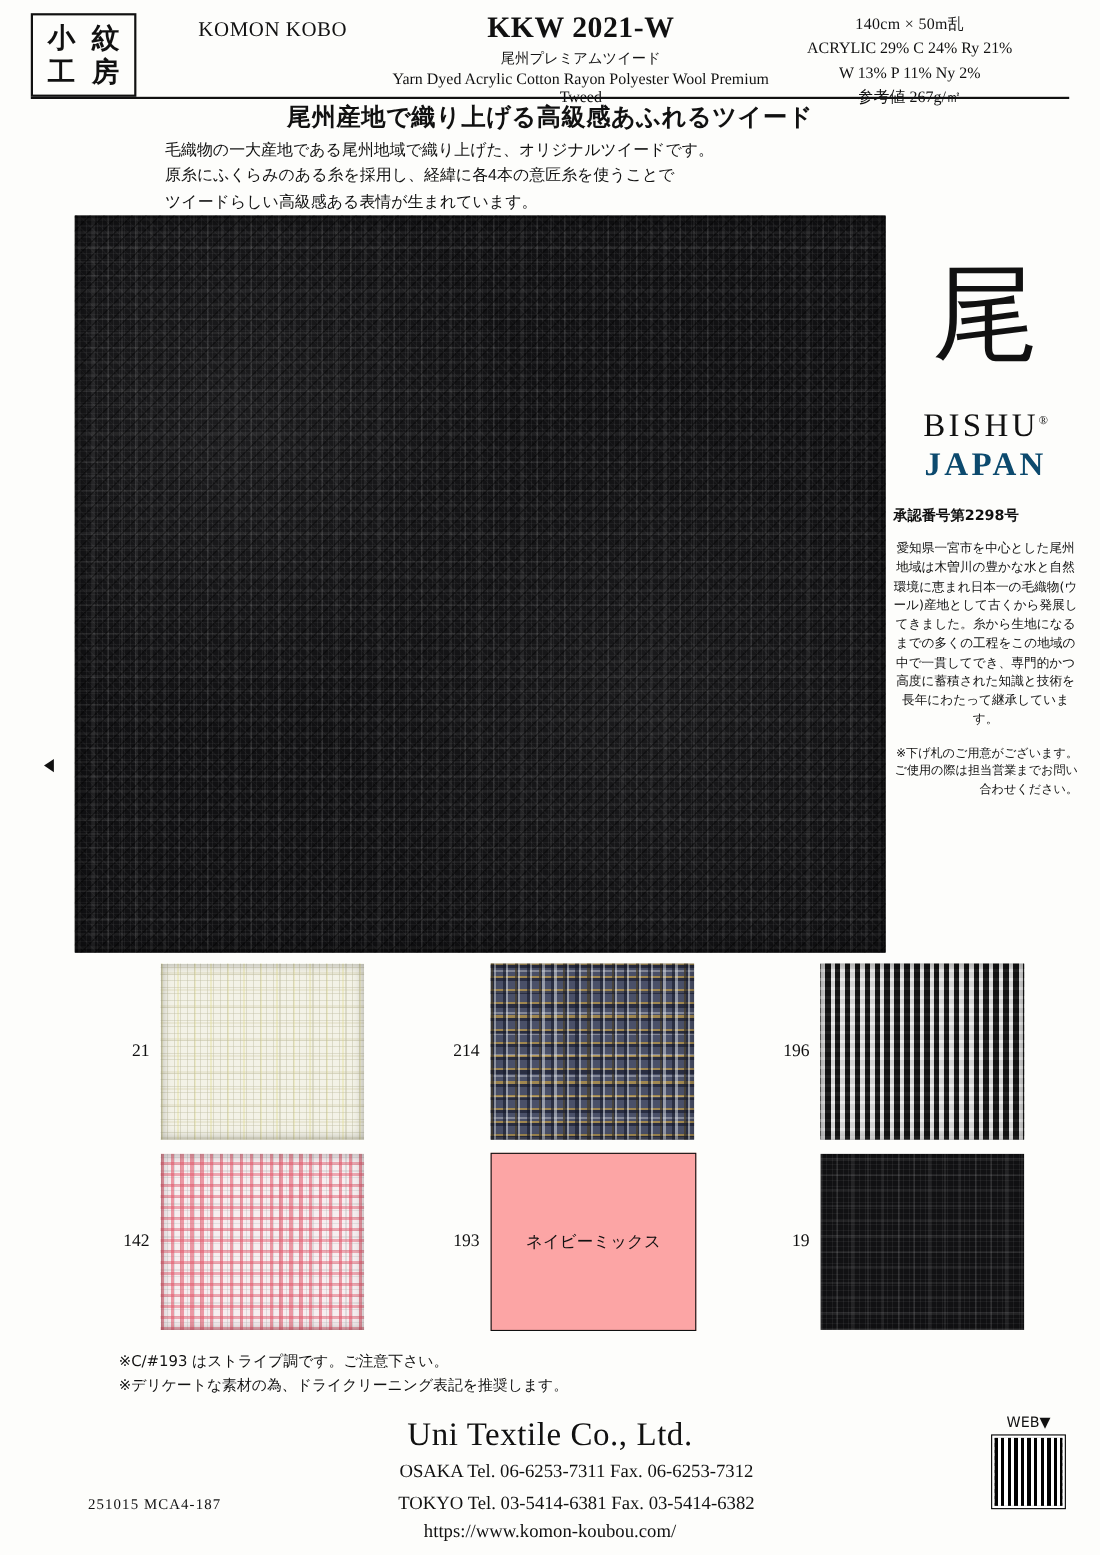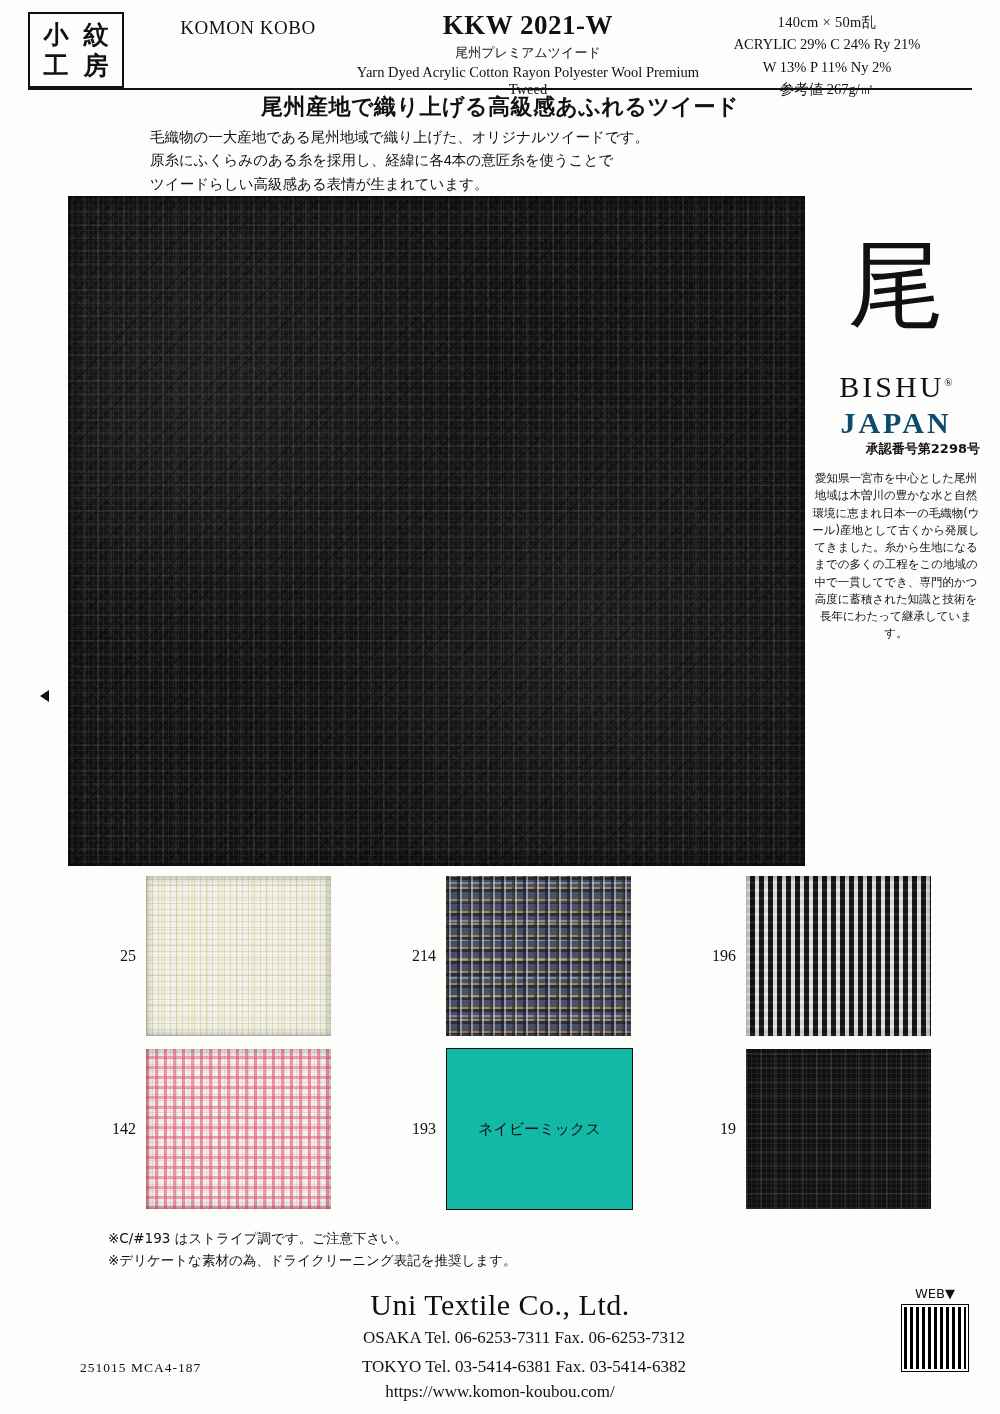--- a/index.html
+++ b/index.html
@@ -141,25 +141,25 @@
   }
   .bishu-japan{
     text-align:center;
     font-size:30px;
     font-weight:bold;
     letter-spacing:3px;
     color:#0c4a6e;
     margin-top:2px;
   }
   .bishu-no{
-    text-align:right;
+    text-align:left;
     font-family:"DejaVu Sans", sans-serif;
     font-size:13px;
     font-weight:bold;
-    margin-top:0;
+    margin-top:20px;
   }
   .bishu-text{
     margin-top:12px;
     font-family:"DejaVu Sans", sans-serif;
     font-size:11.5px;
     line-height:1.5;
     text-align:center;
   }
   .bishu-note{
     margin-top:14px;
@@ -189,21 +189,21 @@
     font-size:16px;
     font-family:"Liberation Serif", serif;
   }
   .cswatch{
     width:185px;height:160px;
     position:relative;
     overflow:hidden;
   }
   .cswatch.blank{
     border:1px solid #111;
-    background:#14b8a6;
+    background:#fca5a5;
     display:flex;align-items:center;justify-content:center;
     font-family:"DejaVu Sans", sans-serif;
     font-size:15px;
   }
   
   .sw21{
     background-color:#f3f2e7;
     background-image:
       repeating-linear-gradient(90deg, rgba(190,188,160,.45) 0 1px, transparent 1px 6px),
       repeating-linear-gradient(0deg, rgba(190,188,160,.40) 0 1px, transparent 1px 6px),
@@ -348,27 +348,28 @@
   <div class="arrow-left"></div>
 
   <div class="bishu">
     <div class="bishu-mark">尾</div>
     <div class="bishu-name">
       <span>BISHU</span><span class="reg">®</span>
     </div>
     <div class="bishu-japan">JAPAN</div>
     <div class="bishu-no">承認番号第2298号</div>
     <div class="bishu-text">愛知県一宮市を中心とした尾州地域は木曽川の豊かな水と自然環境に恵まれ日本一の毛織物(ウール)産地として古くから発展してきました。糸から生地になるまでの多くの工程をこの地域の中で一貫してでき、専門的かつ高度に蓄積された知識と技術を長年にわたって継承しています。</div>
+    <div class="bishu-note">※下げ札のご用意がございます。ご使用の際は担当営業までお問い合わせください。</div>
   </div>
 
   <div class="colors">
 
     <div class="crow">
       <div class="cell">
-        <div class="cnum">25</div>
+        <div class="cnum">21</div>
         <div class="cswatch sw21">
             <div class="inner-shadow"></div>
           </div>
       </div>
       <div class="cell">
         <div class="cnum">214</div>
         <div class="cswatch sw214">
             <div class="inner-shadow"></div>
           </div>
       </div>

